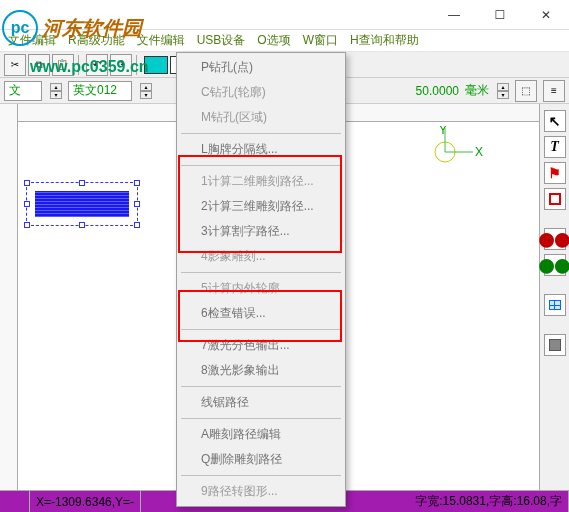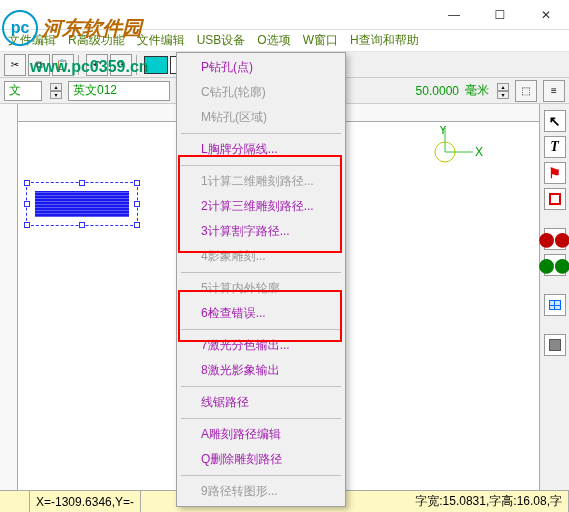--- a/index.html
+++ b/index.html
@@ -49,29 +49,29 @@
 .side-tools { width: 30px; background: #f0f0f0; border-left: 1px solid #aaa; display: flex; flex-direction: column; align-items: center; gap: 4px; padding-top: 6px; }
 .side-tools .sbtn { width: 22px; height: 22px; border: 1px solid #999; background: #fff; display: flex; align-items: center; justify-content: center; }
 .sbtn .ico { font-size: 14px; font-weight: bold; }
 .ico-arrow { color: #000; } .ico-T { color: #000; font-style: italic; font-family: serif; }
 .ico-flag { color: #e00000; } .ico-sq { width: 12px; height: 12px; border: 2px solid #e00000; }
 .ico-cherry { color: #c00000; } .ico-cherry2 { color: #008000; }
 .ico-grid { background: linear-gradient(#06f,#06f) center/100% 1px no-repeat, linear-gradient(#06f,#06f) center/1px 100% no-repeat; border: 1px solid #06f; width: 12px; height: 10px; background-color: #cfe8ff; }
 .ico-gray { background: #888; width: 12px; height: 12px; border: 1px solid #555; }
 
 .dropdown { position: absolute; top: 52px; left: 176px; width: 170px; background: #f0f0f0; border: 1px solid #a0a0a0; box-shadow: 3px 3px 6px rgba(0,0,0,.25); z-index: 100; padding: 2px; }
-.dropdown .mi { padding: 4px 20px 4px 22px; color: #a21caf; cursor: default; }
+.dropdown .mi { padding: 4px 20px 4px 22px; color: #737373; cursor: default; }
 .dropdown .mi.disabled { color: #9a9a9a; }
 .dropdown .sep { height: 1px; background: #c0c0c0; margin: 3px 2px; }
 
 .red-box { position: absolute; border: 2px solid #ff0000; pointer-events: none; z-index: 101; }
 .red-box.b1 { top: 155px; left: 178px; width: 164px; height: 98px; }
 .red-box.b2 { top: 290px; left: 178px; width: 164px; height: 52px; }
 
-.statusbar { position: absolute; bottom: 0; left: 0; right: 0; height: 22px; background: #fef9c3; border-top: 1px solid #aaa; display: flex; align-items: center; font-size: 11px; }
+.statusbar { position: absolute; bottom: 0; left: 0; right: 0; height: 22px; background: #a21caf; border-top: 1px solid #aaa; display: flex; align-items: center; font-size: 11px; }
 .statusbar .cell { border-right: 1px solid #aaa; padding: 0 6px; height: 100%; display: flex; align-items: center; }
 .statusbar .spacer { flex: 1; }
 </style>
 </head>
 <body>
 
 <div class="watermark">
   <div class="logo-circ">pc</div>
   <div class="logo-text">河东软件园</div>
 </div>
@@ -109,21 +109,21 @@
 </div>
 
 <div class="toolbar2">
   <div class="field" style="width:38px">
     <span>文</span>
   </div>
   <div class="spin">
       <span>▴</span>
       <span>▾</span>
     </div>
-  <div class="field" style="width:102px">
+  <div class="field" style="width:64px">
     <span>英文012</span>
   </div>
   <div class="spin">
       <span>▴</span>
       <span>▾</span>
     </div>
   <div style="flex:1"></div>
   <span class="dim-val">50.0000</span>
   <span class="dim-val">毫米</span>
   <div class="spin">

